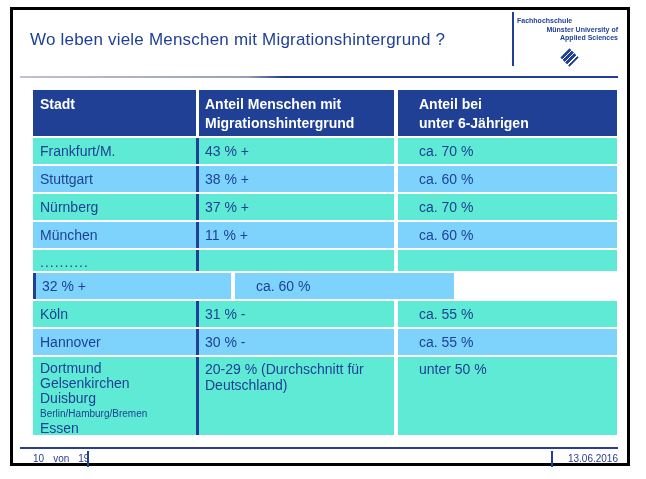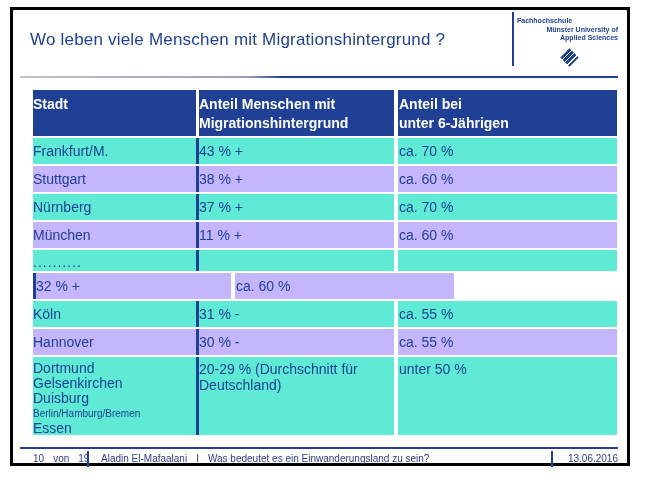--- a/index.html
+++ b/index.html
@@ -78,37 +78,37 @@
   }
   
   .mtable {
     position: absolute;
     left: 20px;
     top: 80px;
     width: 584px;
   }
   .trow, .thead { display: flex; margin-bottom: 2px; }
   .cell { box-sizing: border-box; color: #1F4095; font-size: 14px; }
-  .c1 { width: 163px; }
-  .c2 { width: 198px; border-left: 3px solid #1F4095; }
-  .c3 { width: 219px; margin-left: 4px; padding-left: 1px; }
+  .c1 { width: 163px; padding-left: 7px; }
+  .c2 { width: 198px; border-left: 3px solid #1F4095; padding-left: 6px; }
+  .c3 { width: 219px; margin-left: 4px; padding-left: 21px; }
   
   .thead .cell {
     background: #1F4095;
     color: #ffffff;
     font-weight: bold;
     height: 46px;
     padding-top: 5px;
     line-height: 19px;
   }
   .thead .c2 { border-left: 3px solid #ffffff; }
   
   .trow .cell { height: 26px; line-height: 26px; }
   .trow.dark .cell { background: #5eead4; }
-  .trow.light .cell { background: #c4b5fd; }
+  .trow.light .cell { background: #7dd3fc; }
   .trow.dots .cell { height: 21px; line-height: 24px; letter-spacing: 1px; }
   .trow.multi .cell {
     height: 78px;
     line-height: 16px;
     padding-top: 4px;
   }
   .trow.multi .c1 div { line-height: 15px; }
   .trow.multi .small { font-size: 10px; }
   
   .footer-rule {
@@ -221,21 +221,18 @@
         <div class="cell c3">unter 50 %</div>
       </div>
     </div>
 
     <div class="footer-rule"></div>
     <div class="footer">
       <div class="pageblock">
         <span>10</span><span>von</span><span>19</span>
       </div>
       <div class="vline1"></div>
-      <div class="authorblock">
-        <span>Aladin El-Mafaalani</span><span class="sep">I</span><span>Was bedeutet es ein Einwanderungsland zu sein?</span>
-      </div>
       <div class="vline2"></div>
       <div class="date">13.06.2016</div>
     </div>
 
   </div>
 </div>
 
 </body></html>

